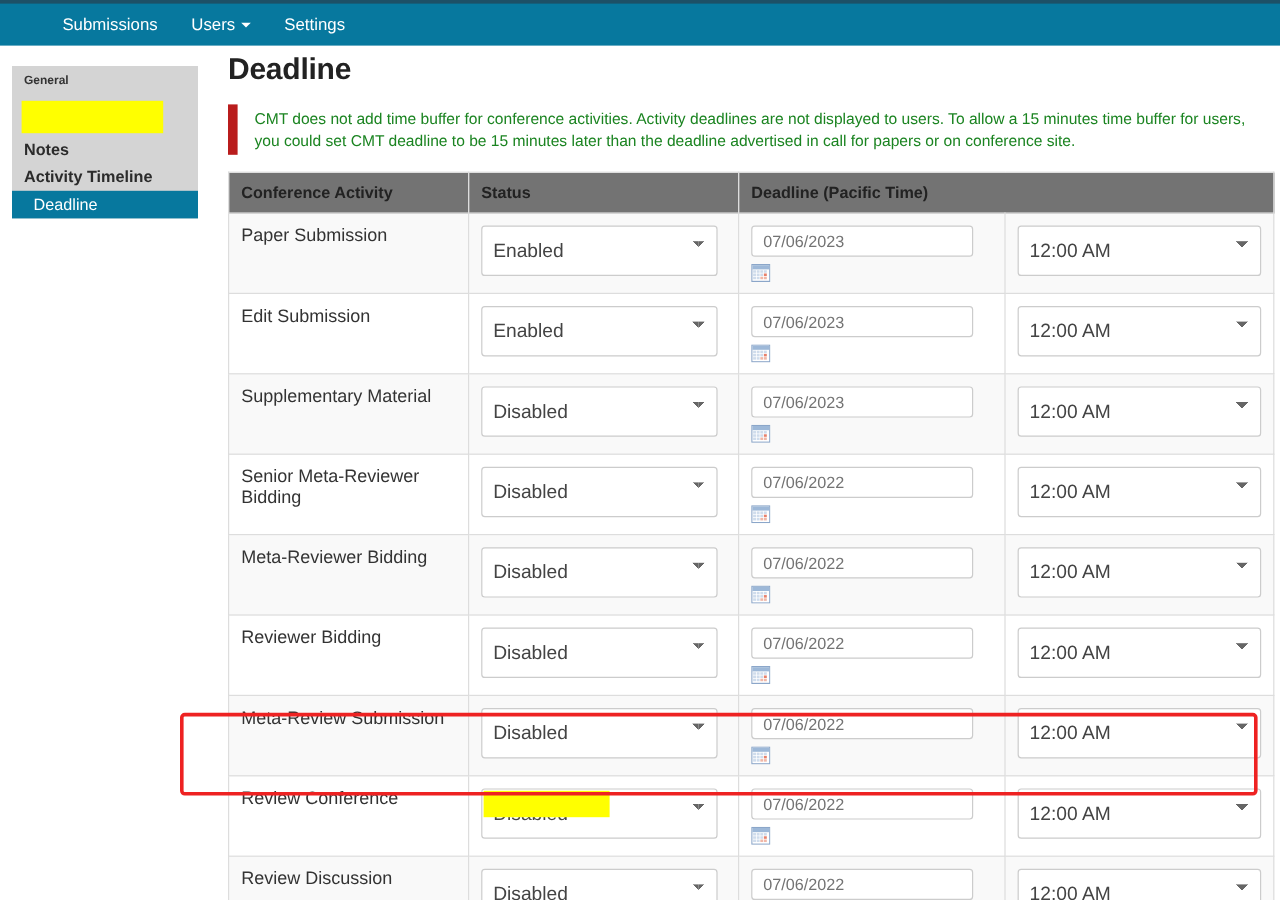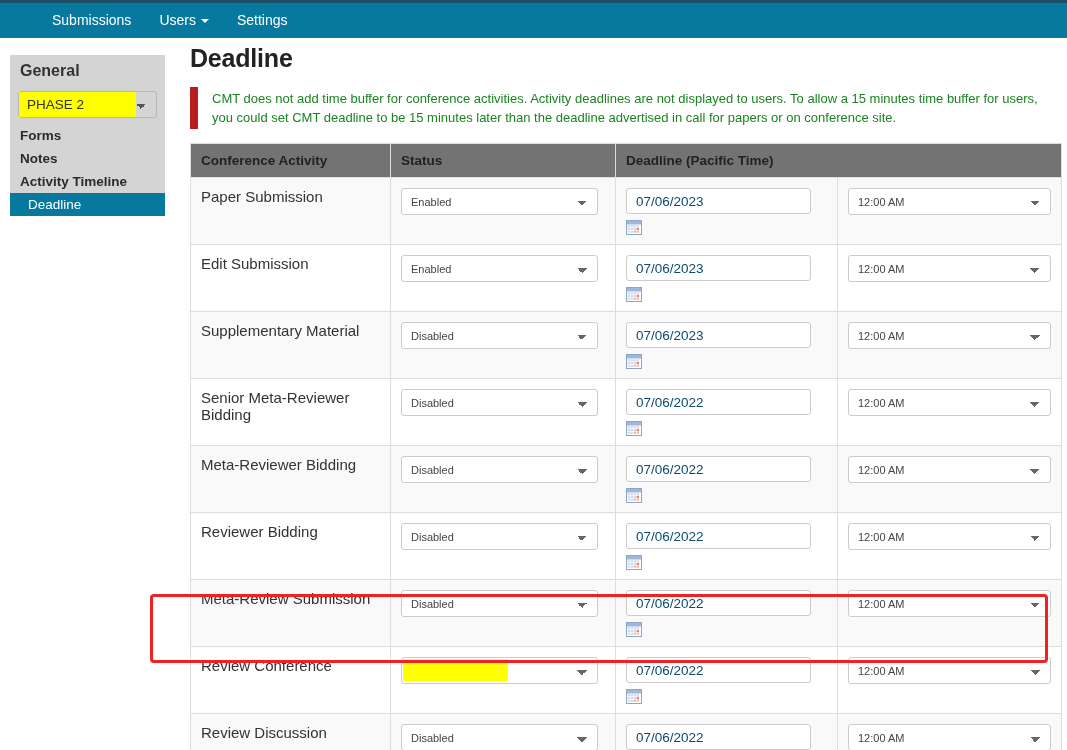--- a/index.html
+++ b/index.html
@@ -43,21 +43,21 @@
 
   
   #sidebar {
     position: absolute; left: 10px; top: 55px;
     width: 155px;
     background: #d4d4d4;
     font-size: 13.5px;
   }
   .side-head {
     padding: 7px 10px 7px 10px;
-    font-weight: bold; color: #333; font-size: 16px;
+    font-weight: bold; color: #333; font-size: 10px;
   }
   .side-select-wrap {
     position: relative; padding: 4px 8px 6px 8px;
   }
   .phase-hl {
     position: absolute; left: 8px; top: 4px;
     width: 118px; height: 27px; background: #ffff00; z-index: 1;
   }
   .phase-select {
     position: relative; z-index: 2;
@@ -109,44 +109,44 @@
     background: #737373; vertical-align: top;
   }
   table.deadline-table td {
     border: 1px solid #dddddd; padding: 10px 10px 9px 10px;
     vertical-align: top; background: #ffffff;
   }
   table.deadline-table tr.odd td { background: #f9f9f9; }
   td.activity { color: #333; padding-top: 13px; font-size: 15px; }
 
   .ui-select {
-    width: 197px; height: 27px;
+    width: 197px; height: 42px;
     border: 1px solid #cccccc; border-radius: 3px;
     background-color: #ffffff; color: #444;
-    font-family: "Liberation Sans", sans-serif; font-size: 11px;
+    font-family: "Liberation Sans", sans-serif; font-size: 16px;
     padding-left: 9px; position: relative; z-index: 2;
     appearance: none; -webkit-appearance: none; -moz-appearance: none;
     background-image:
       linear-gradient(45deg, transparent 50%, #666 50%),
       linear-gradient(135deg, #666 50%, transparent 50%);
     background-position: calc(100% - 15px) 12px, calc(100% - 10px) 12px;
     background-size: 5px 5px, 5px 5px;
     background-repeat: no-repeat;
   }
   .ui-select.time { width: 203px; }
   .sel-wrap { position: relative; display: inline-block; }
   .sel-hl {
     position: absolute; left: 2px; top: 2px;
     width: 105px; height: 22px; background: #ffff00; z-index: 3;
     pointer-events: none;
   }
   .date-input {
     width: 185px; height: 26px;
     border: 1px solid #cccccc; border-radius: 3px;
-    background: #ffffff; color: #0c4a6e;
+    background: #ffffff; color: #737373;
     font-family: "Liberation Sans", sans-serif; font-size: 13.5px;
     padding-left: 9px;
   }
   .cal-icon {
     display: block; margin-top: 6px; width: 16px; height: 15px;
     cursor: pointer;
   }
 
   
   #annot {
@@ -164,21 +164,20 @@
       <span class="nav-item"><span>Submissions</span></span>
       <span class="nav-item"><span>Users</span><i class="caret"></i></span>
       <span class="nav-item"><span>Settings</span></span>
     </div>
 </div>
 
 <div id="sidebar">
   <div class="side-head">General</div>
   <div class="side-select-wrap">
     <div class="phase-hl"></div>
-    <select class="phase-select"><option>PHASE 2</option></select>
   </div>
   <div id="sidebar-items">
       <div class="side-item"><span>Forms</span></div>
       <div class="side-item"><span>Notes</span></div>
       <div class="side-item"><span>Activity Timeline</span></div>
       <div class="side-item sub active"><span>Deadline</span></div>
     </div>
 </div>
 
 <div id="main">

